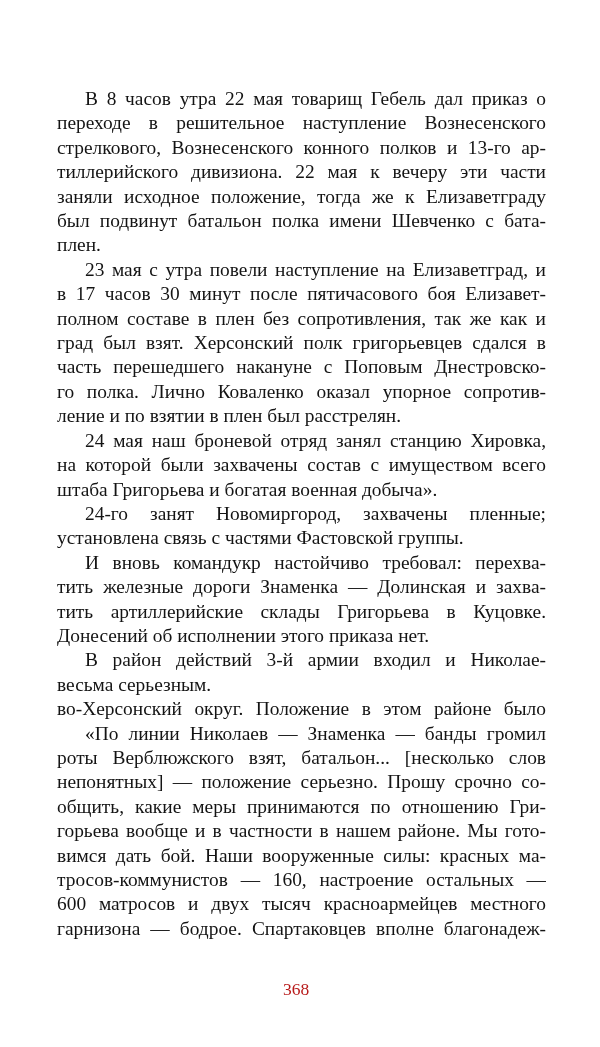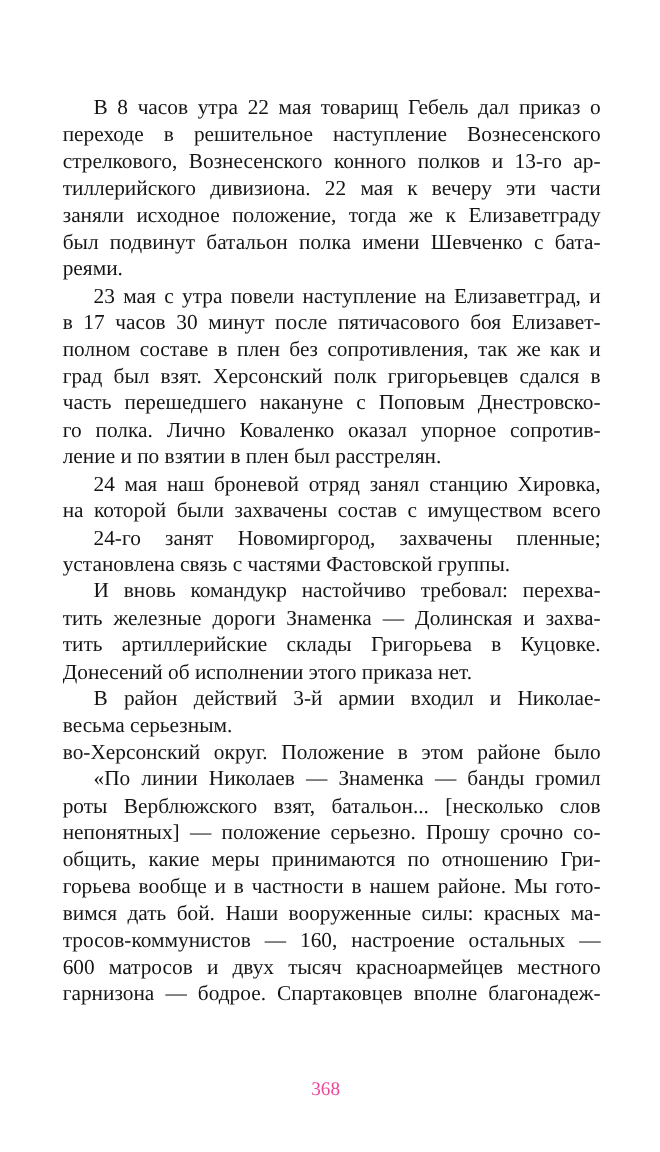--- a/index.html
+++ b/index.html
@@ -37,44 +37,45 @@
     text-align-last: left;
     -moz-text-align-last: left;
   }
   .page-number {
     position: absolute;
     top: 979px;
     left: 0;
     width: 592px;
     text-align: center;
     font-size: 17.5px;
-    color: #ec4899;
+    color: #b91c1c;
   }
 </style>
 </head>
 <body>
 
 <div class="page">
   <div class="text-block">
       <div class="line par-first">В 8 часов утра 22 мая товарищ Гебель дал приказ о</div>
       <div class="line">переходе в решительное наступление Вознесенского</div>
       <div class="line">стрелкового, Вознесенского конного полков и 13-го ар-</div>
       <div class="line">тиллерийского дивизиона. 22 мая к вечеру эти части</div>
       <div class="line">заняли исходное положение, тогда же к Елизаветграду</div>
       <div class="line">был подвинут батальон полка имени Шевченко с бата-</div>
-      <div class="line par-last">реями.</div>
+      <div class="line par-last">плен.</div>
       <div class="line par-first">23 мая с утра повели наступление на Елизаветград, и</div>
       <div class="line">в 17 часов 30 минут после пятичасового боя Елизавет-</div>
       <div class="line">полном составе в плен без сопротивления, так же как и</div>
       <div class="line">град был взят. Херсонский полк григорьевцев сдался в</div>
       <div class="line">часть перешедшего накануне с Поповым Днестровско-</div>
       <div class="line">го полка. Лично Коваленко оказал упорное сопротив-</div>
       <div class="line par-last">ление и по взятии в плен был расстрелян.</div>
       <div class="line par-first">24 мая наш броневой отряд занял станцию Хировка,</div>
       <div class="line">на которой были захвачены состав с имуществом всего</div>
+      <div class="line par-last">штаба Григорьева и богатая военная добыча».</div>
       <div class="line par-first">24-го занят Новомиргород, захвачены пленные;</div>
       <div class="line par-last">установлена связь с частями Фастовской группы.</div>
       <div class="line par-first">И вновь командукр настойчиво требовал: перехва-</div>
       <div class="line">тить железные дороги Знаменка — Долинская и захва-</div>
       <div class="line">тить артиллерийские склады Григорьева в Куцовке.</div>
       <div class="line par-last">Донесений об исполнении этого приказа нет.</div>
       <div class="line par-first">В район действий 3-й армии входил и Николае-</div>
       <div class="line par-last">весьма серьезным.</div>
       <div class="line">во-Херсонский округ. Положение в этом районе было</div>
       <div class="line par-first">«По линии Николаев — Знаменка — банды громил</div>

